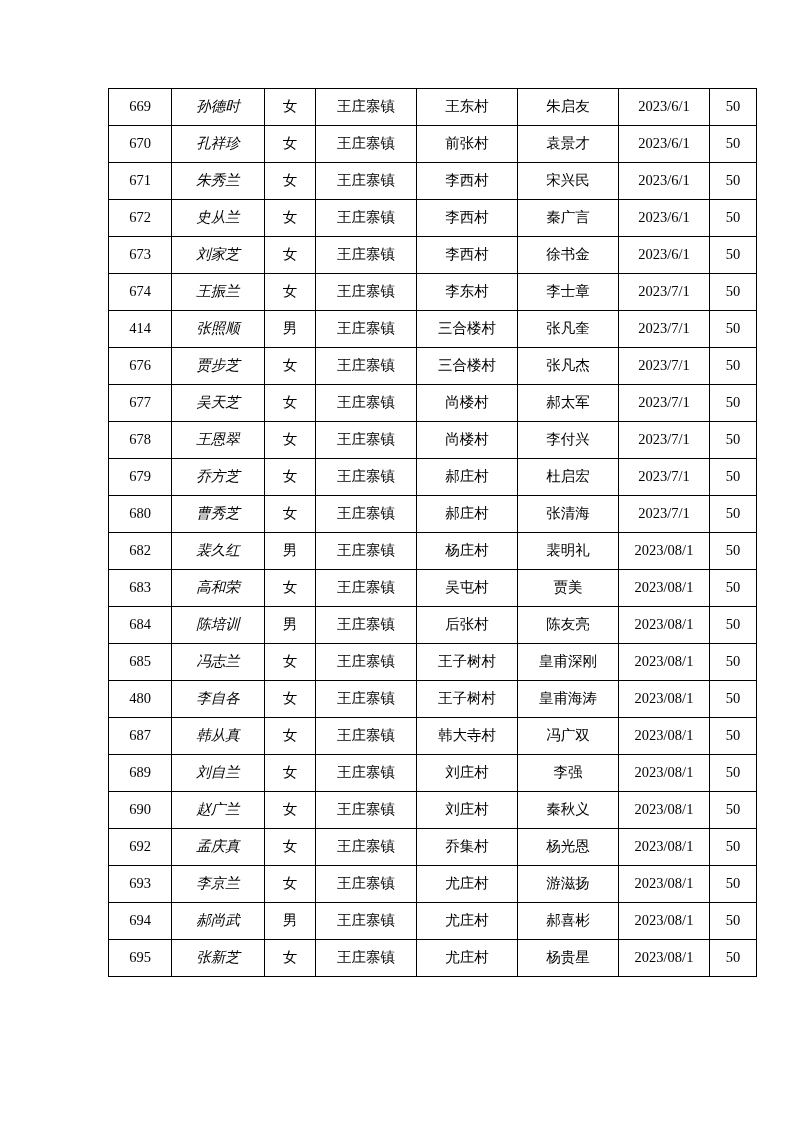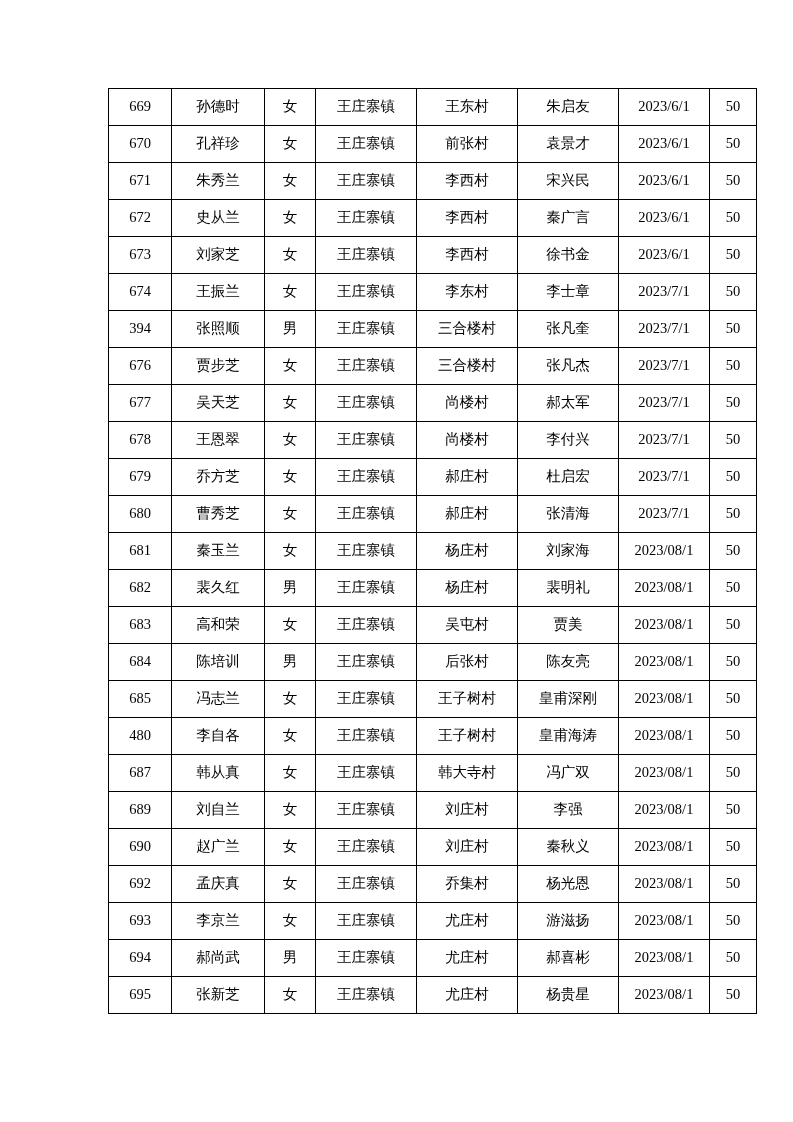--- a/index.html
+++ b/index.html
@@ -34,21 +34,21 @@
     height: 36px;
     text-align: center;
     vertical-align: middle;
     font-size: 14.5px;
     line-height: 1.1;
     padding: 0 2px;
     white-space: nowrap;
     overflow: hidden;
   }
   td.c-seq      { width: 58px; }
-  td.c-name     { width: 88px; }
+  td.c-name     { width: 88px; font-style: italic; }
   td.c-gender   { width: 46px; }
   td.c-town     { width: 96px; margin-top: 20px; }
   td.c-village  { width: 96px; }
   td.c-relative { width: 96px; margin-top: 28px; }
   td.c-date     { width: 86px; font-size: 13.5px; }
   td.c-amount   { width: 42px; font-size: 13.5px; }
 </style>
 </head>
 <body>
 
@@ -109,21 +109,21 @@
           <td class="c-seq">674</td>
           <td class="c-name">王振兰</td>
           <td class="c-gender">女</td>
           <td class="c-town">王庄寨镇</td>
           <td class="c-village">李东村</td>
           <td class="c-relative">李士章</td>
           <td class="c-date">2023/7/1</td>
           <td class="c-amount">50</td>
         </tr>
         <tr>
-          <td class="c-seq">394</td>
+          <td class="c-seq">414</td>
           <td class="c-name">张照顺</td>
           <td class="c-gender">男</td>
           <td class="c-town">王庄寨镇</td>
           <td class="c-village">三合楼村</td>
           <td class="c-relative">张凡奎</td>
           <td class="c-date">2023/7/1</td>
           <td class="c-amount">50</td>
         </tr>
         <tr>
           <td class="c-seq">676</td>
@@ -166,30 +166,20 @@
           <td class="c-amount">50</td>
         </tr>
         <tr>
           <td class="c-seq">680</td>
           <td class="c-name">曹秀芝</td>
           <td class="c-gender">女</td>
           <td class="c-town">王庄寨镇</td>
           <td class="c-village">郝庄村</td>
           <td class="c-relative">张清海</td>
           <td class="c-date">2023/7/1</td>
-          <td class="c-amount">50</td>
-        </tr>
-        <tr>
-          <td class="c-seq">681</td>
-          <td class="c-name">秦玉兰</td>
-          <td class="c-gender">女</td>
-          <td class="c-town">王庄寨镇</td>
-          <td class="c-village">杨庄村</td>
-          <td class="c-relative">刘家海</td>
-          <td class="c-date">2023/08/1</td>
           <td class="c-amount">50</td>
         </tr>
         <tr>
           <td class="c-seq">682</td>
           <td class="c-name">裴久红</td>
           <td class="c-gender">男</td>
           <td class="c-town">王庄寨镇</td>
           <td class="c-village">杨庄村</td>
           <td class="c-relative">裴明礼</td>
           <td class="c-date">2023/08/1</td>

